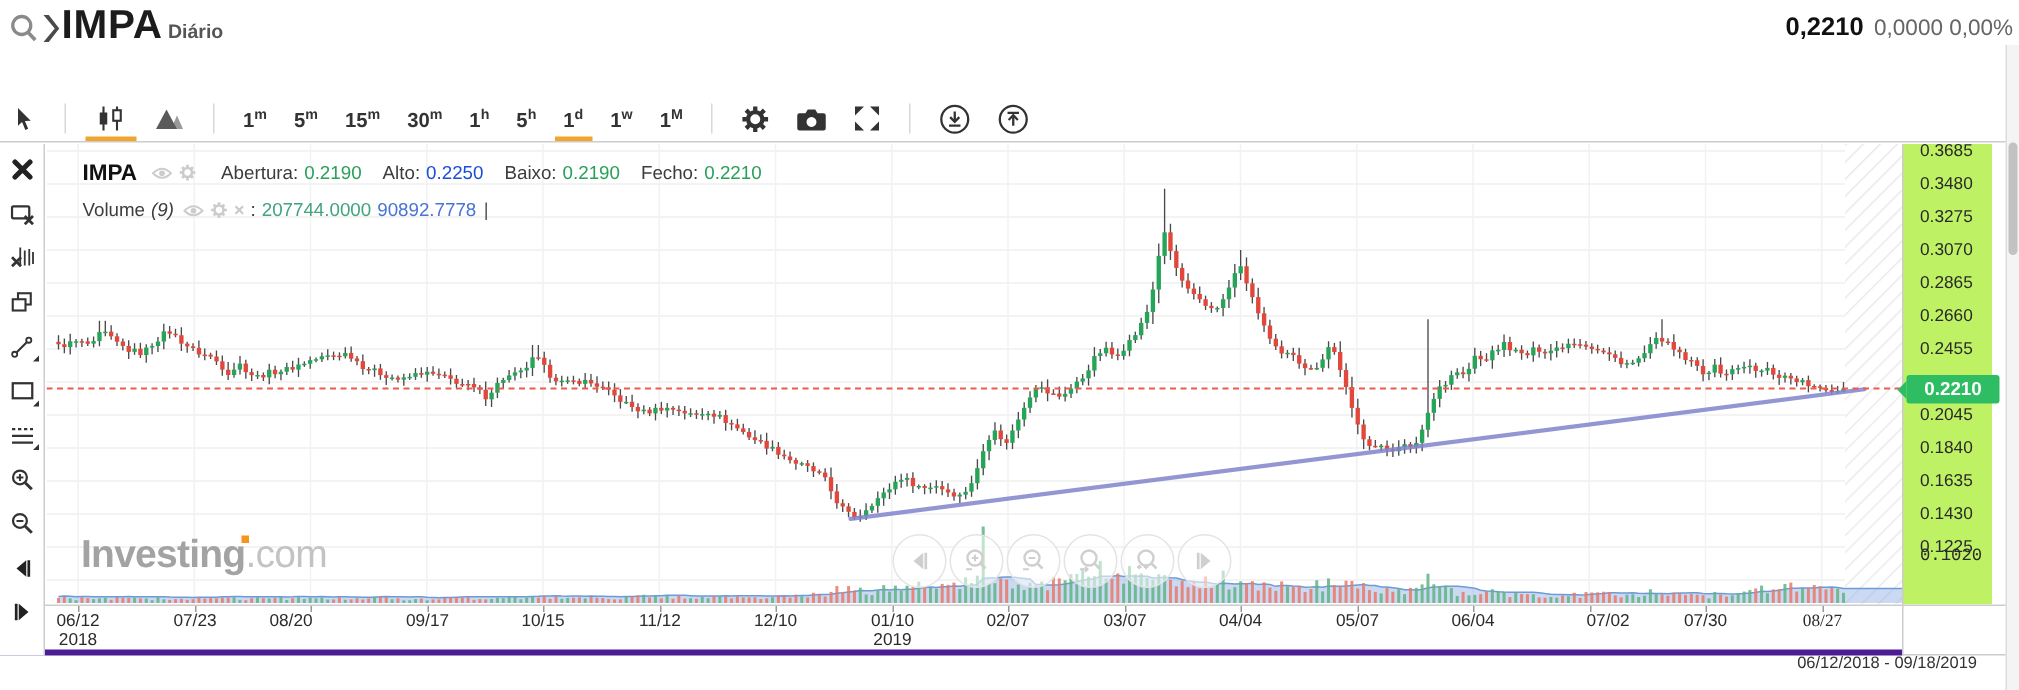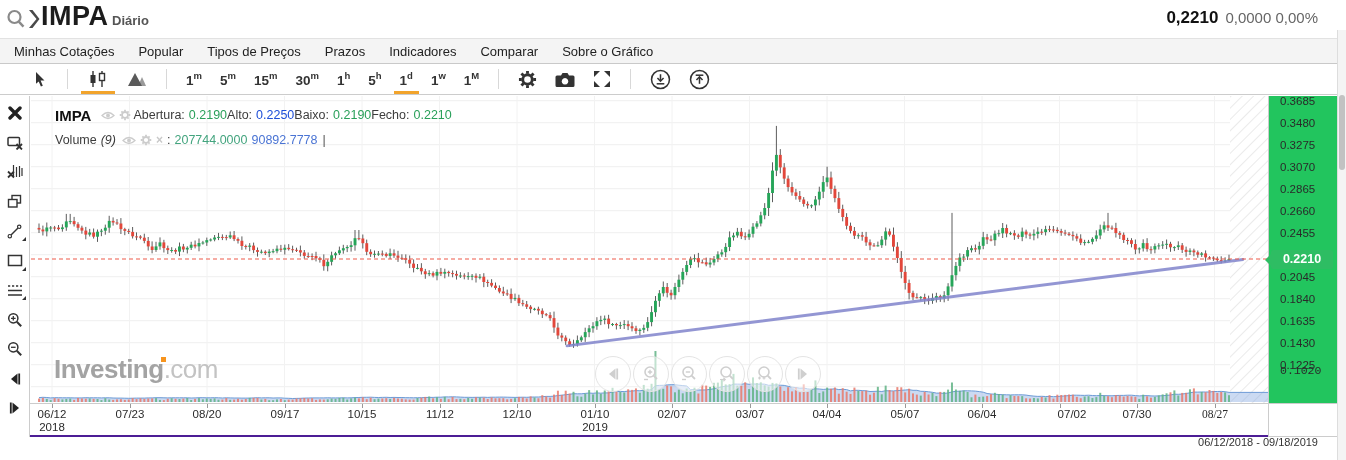--- a/index.html
+++ b/index.html
@@ -3,58 +3,58 @@
 <meta charset="utf-8">
 <style>
 html,body{margin:0;padding:0;background:#fff;}
 #app{position:relative;width:1346px;height:460px;background:#fff;font-family:"Liberation Sans",sans-serif;overflow:hidden;-webkit-font-smoothing:antialiased;}
 
 .header{position:absolute;top:0;left:0;width:1346px;height:38px;background:#fff;}
 .hsearch{position:absolute;left:6px;top:8px;}
 .hchev{position:absolute;left:28px;top:8px;}
 .hsym{position:absolute;left:41px;top:1px;font-size:27px;font-weight:800;color:#1c1c1c;letter-spacing:.5px;}
 .htf{position:absolute;left:112px;top:13px;font-size:13px;font-weight:700;color:#555;}
-.hquote{position:absolute;right:28px;top:8px;font-size:15px;color:#666;white-space:nowrap;margin-left:12px;}
+.hquote{position:absolute;right:4px;top:8px;font-size:15px;color:#666;white-space:nowrap;margin-left:12px;}
 .hquote b{font-size:17px;color:#111;margin-right:7px;}
 
 .menubar{position:absolute;top:38px;left:0;width:1346px;height:26px;background:#f4f4f4;border-top:1px solid #e2e2e2;border-bottom:1px solid #c9c9c9;display:flex;align-items:center;box-sizing:border-box;padding-left:2px;}
 .mi{padding:0 12px;font-size:13px;color:#222;cursor:pointer;white-space:nowrap;}
 
-.toolbar{position:absolute;top:64px;left:0;width:1346px;height:31px;background:#fff;border-bottom:1px solid #ccc;display:flex;align-items:center;box-sizing:border-box;padding-left:24px;}
+.toolbar{position:absolute;top:64px;left:0;width:1346px;height:31px;background:#fff;border-bottom:1px solid #ccc;display:flex;align-items:center;box-sizing:border-box;padding-left:0;}
 .tsep{width:1px;height:20px;background:#d8d8d8;margin:0 10px;flex:0 0 auto;}
 .tbtn{position:relative;height:28px;display:flex;align-items:center;justify-content:center;padding:0 9px;cursor:pointer;}
 .tbtn.active:after{content:"";position:absolute;left:3px;right:3px;bottom:-1px;height:3px;background:#f2a42c;}
 .iv{font-size:13.5px;font-weight:700;color:#333;}
 .iv sup{font-size:9.5px;font-weight:700;}
 .icn{display:inline-flex;align-items:center;justify-content:center;}
 
 .sidebar{position:absolute;top:96px;left:0;width:30px;height:341px;background:#fff;border-right:1px solid #ccc;box-sizing:border-box;display:flex;flex-direction:column;align-items:center;padding-top:9px;gap:13.5px;z-index:5;}
 .stool{position:relative;width:18px;height:16px;display:flex;align-items:center;justify-content:center;cursor:pointer;}
 .cmark{position:absolute;right:-2px;bottom:-2px;width:0;height:0;border-left:4px solid transparent;border-bottom:4px solid #333;}
 
 .plot{position:absolute;left:31px;top:96px;width:1237px;height:307px;}
 .legend{position:absolute;left:24px;top:10px;font-size:12.5px;color:#3c3c3c;z-index:4;white-space:nowrap;}
 .lrow{display:flex;align-items:center;height:18px;}
 .lrow+.lrow{margin-top:7px;}
 .lsym{font-size:15px;font-weight:800;color:#111;margin-right:8px;}
 .lv{margin-left:4px;}
-.lp{}
+.lp{margin-left:14px;}
 .licn{margin:0 2px;display:inline-flex;}
 .lx{color:#c9c9c9;font-weight:700;font-size:12px;margin:0 2px;}
 .watermark{position:absolute;left:23px;top:258px;font-size:26px;font-weight:700;color:#a3a3a3;z-index:3;letter-spacing:-.5px;}
 .watermark .wcom{font-weight:400;color:#c3c3c3;}
 .wdot{position:absolute;left:107px;top:3px;width:5px;height:5px;background:#f7941d;}
 .navbtns{position:absolute;left:564px;top:260px;display:flex;gap:2px;z-index:3;}
 .nb{width:34px;height:34px;border:1px solid #e4e4e4;border-radius:50%;background:rgba(255,255,255,.55);display:flex;align-items:center;justify-content:center;cursor:pointer;}
 
-.yaxis{position:absolute;left:1268px;top:96px;width:78px;height:307px;background:#22c55e;border-left:1px solid #ccc;box-sizing:border-box;z-index:4;}
+.yaxis{position:absolute;left:1268px;top:96px;width:60px;height:307px;background:#bef264;border-left:1px solid #ccc;box-sizing:border-box;z-index:4;}
 .yt{position:absolute;left:11px;font-size:11.5px;color:#2a2a2a;line-height:14px;}
 .badge{position:absolute;left:2px;width:62px;height:19px;background:#2ebd63;border-radius:2px;color:#fff;font-size:12.5px;font-weight:700;text-align:center;line-height:19px;}
 .badge:before{content:"";position:absolute;left:-6px;top:3.5px;border-top:6px solid transparent;border-bottom:6px solid transparent;border-right:6px solid #2ebd63;}
-.xaxis{position:absolute;left:0;top:403px;width:1268px;height:34px;background:#fff;border-top:1px solid #ccc;border-bottom:2px solid #4c1d95;box-sizing:border-box;z-index:4;}
+.xaxis{position:absolute;left:0;top:403px;width:1268px;height:34px;background:#fff;border-top:1px solid #ccc;border-bottom:4px solid #4c1d95;box-sizing:border-box;z-index:4;}
 .xt{position:absolute;top:4px;font-size:11.5px;color:#2a2a2a;line-height:13px;transform:translateX(-50%);text-align:center;white-space:nowrap;}
 .xtick{position:absolute;top:0;width:1px;height:4px;background:#999;}
 .corner{position:absolute;left:1268px;top:403px;width:78px;height:34px;background:#fff;border-left:1px solid #ccc;border-top:1px solid #ccc;border-bottom:1px solid #ccc;box-sizing:border-box;z-index:4;}
 .footer{position:absolute;left:0;top:437px;width:1346px;height:23px;background:#fff;}
 .frange{position:absolute;right:28px;top:-1px;font-size:11px;color:#333;}
 .scrollbar{position:absolute;right:0;top:30px;width:9px;height:430px;background:#f4f4f4;border-left:1px solid #ddd;box-sizing:border-box;z-index:6;}
 .sthumb{position:absolute;left:1px;top:65px;width:6px;height:75px;background:#c2c2c2;border-radius:3px;}
 </style>
 </head>
 <body>
@@ -70,29 +70,20 @@
     <span class="hchev icn">
         <svg width="12" height="22" viewBox="0 0 12 22">
           <path d="M1 2 L8.5 11 L1 20 L4.5 20 L11.5 11 L4.5 2 Z" fill="#4a4a4a"></path>
         </svg>
       </span>
     <span class="hsym">IMPA</span>
     <span class="htf">Diário</span>
     <div class="hquote"><b>0,2210</b><span>0,0000</span> <span>0,00%</span></div>
   </div>
 
-  <nav class="menubar">
-      <div class="mi">Minhas Cotações</div>
-      <div class="mi">Popular</div>
-      <div class="mi">Tipos de Preços</div>
-      <div class="mi">Prazos</div>
-      <div class="mi">Indicadores</div>
-      <div class="mi">Comparar</div>
-      <div class="mi">Sobre o Gráfico</div>
-    </nav>
   <div class="toolbar">
       <div class="tbtn">
         <span class="icn">
           <svg width="15" height="17" viewBox="0 0 15 17">
             <path d="M3 1 L11.5 9.5 L7.6 9.6 L9.8 14.8 L7.9 15.6 L5.7 10.4 L3 12.8 Z" fill="#333"></path>
           </svg>
         </span>
       </div>
       <div class="tsep"></div>
       <div class="tbtn active">
@@ -1381,21 +1372,21 @@
       <div class="yt" style="top: 268px; font-family: Liberation Mono, monospace;">0.1020</div>
       <div class="yt" style="top: 306px;">0.0815</div>
       <div class="badge" style="top: 154px; background: rgb(46, 189, 99);">0.2210</div>
     </div>
   <div class="xaxis">
       <div class="xtick" style="left: 52px;"></div>
       <div class="xt" style="left: 52px;">06/12<br>2018</div>
       <div class="xtick" style="left: 130px;"></div>
       <div class="xt" style="left: 130px;">07/23</div>
       <div class="xtick" style="left: 207px;"></div>
-      <div class="xt" style="left: 207px;">08/20</div>
+      <div class="xt" style="left: 194px;">08/20</div>
       <div class="xtick" style="left: 285px;"></div>
       <div class="xt" style="left: 285px;">09/17</div>
       <div class="xtick" style="left: 362px;"></div>
       <div class="xt" style="left: 362px;">10/15</div>
       <div class="xtick" style="left: 440px;"></div>
       <div class="xt" style="left: 440px;">11/12</div>
       <div class="xtick" style="left: 517px;"></div>
       <div class="xt" style="left: 517px;">12/10</div>
       <div class="xtick" style="left: 595px;"></div>
       <div class="xt" style="left: 595px;">01/10<br>2019</div>

